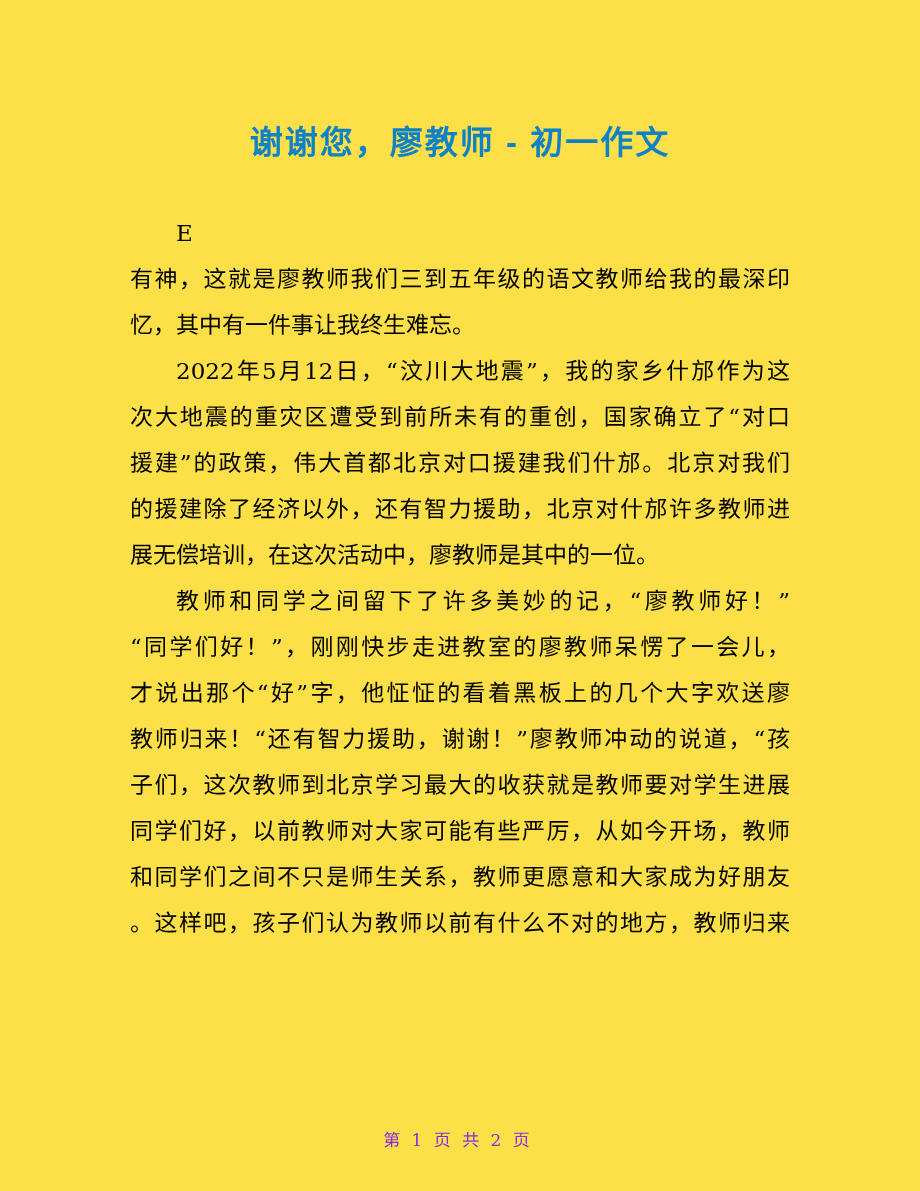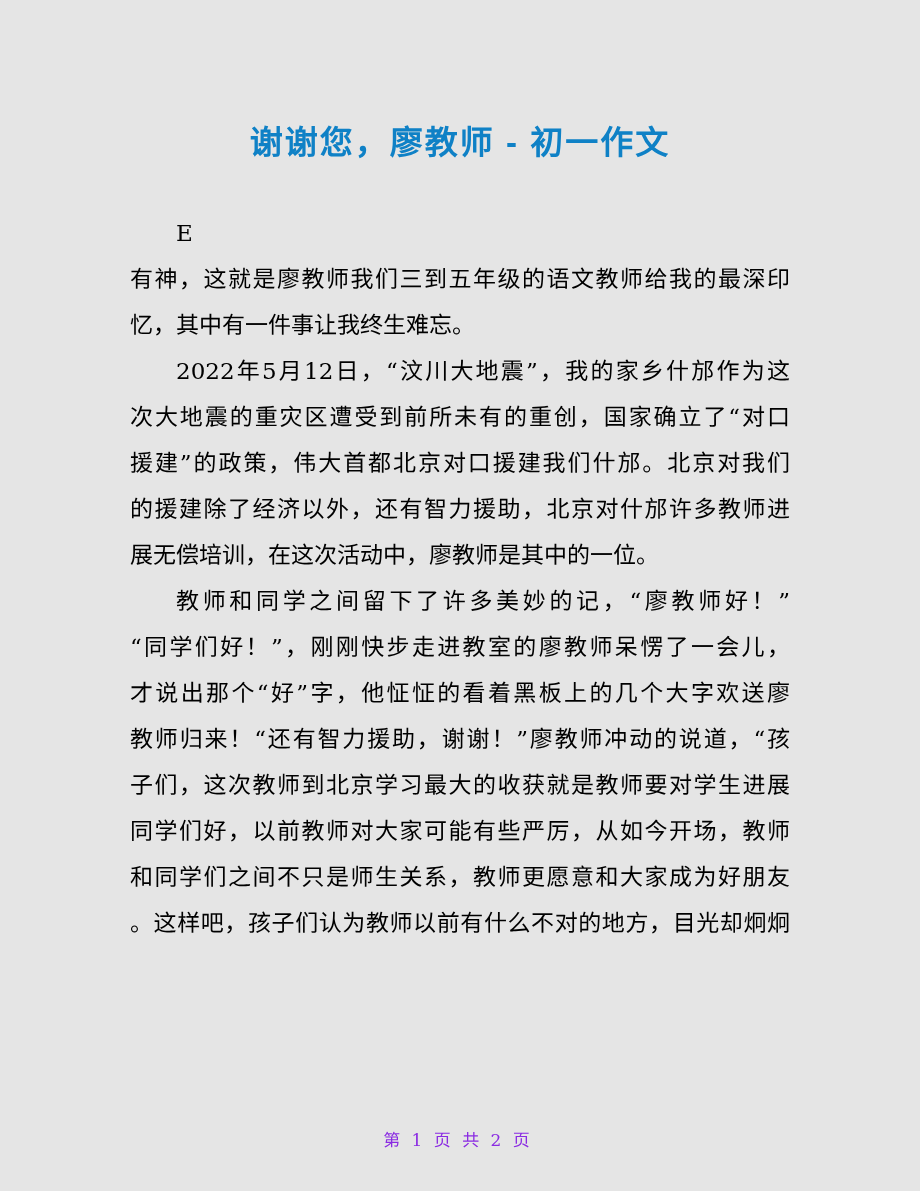--- a/index.html
+++ b/index.html
@@ -1,20 +1,20 @@
 <!DOCTYPE html>
 <html lang="zh-CN"><head>
 <meta charset="utf-8">
 <style>
   html,body { margin:0; padding:0; background:#ffffff; }
   .page {
     position:relative;
     width:920px; height:1191px;
     margin:0 auto;
-    background:#e5e5e5;
+    background:#fde047;
     overflow:hidden;
   }
   .title {
     margin:0;
     padding-top:116px;
     text-align:center;
     font-family:"Liberation Sans","DejaVu Sans",sans-serif;
     font-weight:700;
     font-size:33px;
     letter-spacing:2px;
@@ -77,21 +77,21 @@
     </div>
 
     <div class="para">
       <div class="line just indent">教师和同学之间留下了许多美妙的记，“廖教师好！”</div>
       <div class="line just">“同学们好！”，刚刚快步走进教室的廖教师呆愣了一会儿，</div>
       <div class="line just">才说出那个“好”字，他怔怔的看着黑板上的几个大字欢送廖</div>
       <div class="line just">教师归来！“还有智力援助，谢谢！”廖教师冲动的说道，“孩</div>
       <div class="line just">子们，这次教师到北京学习最大的收获就是教师要对学生进展</div>
       <div class="line just">同学们好，以前教师对大家可能有些严厉，从如今开场，教师</div>
       <div class="line just">和同学们之间不只是师生关系，教师更愿意和大家成为好朋友</div>
-      <div class="line just">。这样吧，孩子们认为教师以前有什么不对的地方，目光却炯炯</div>
+      <div class="line just">。这样吧，孩子们认为教师以前有什么不对的地方，教师归来</div>
     </div>
 
   </div>
 
   <div class="footer">
     <span>第 1 页 共 2 页</span>
   </div>
 
 </div>
 

